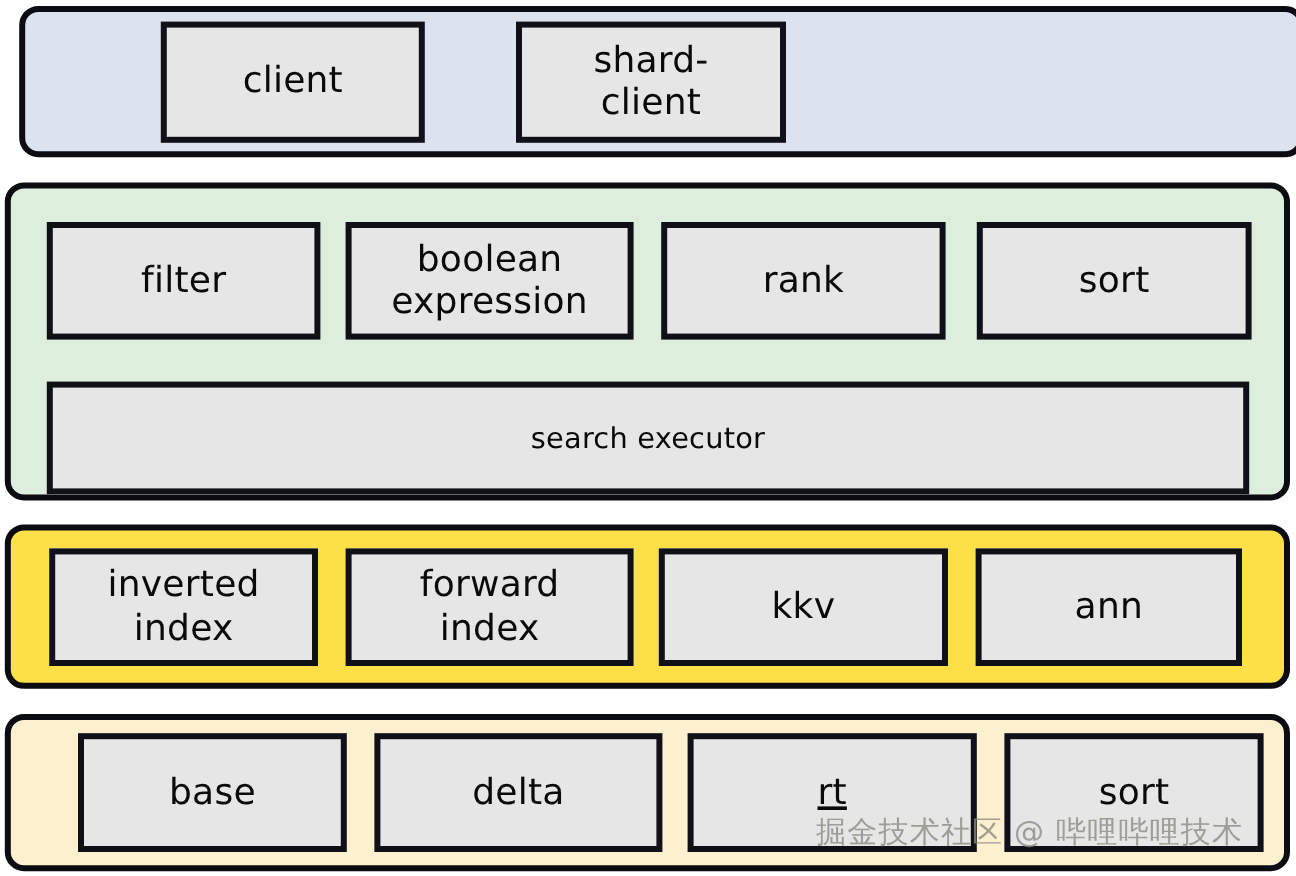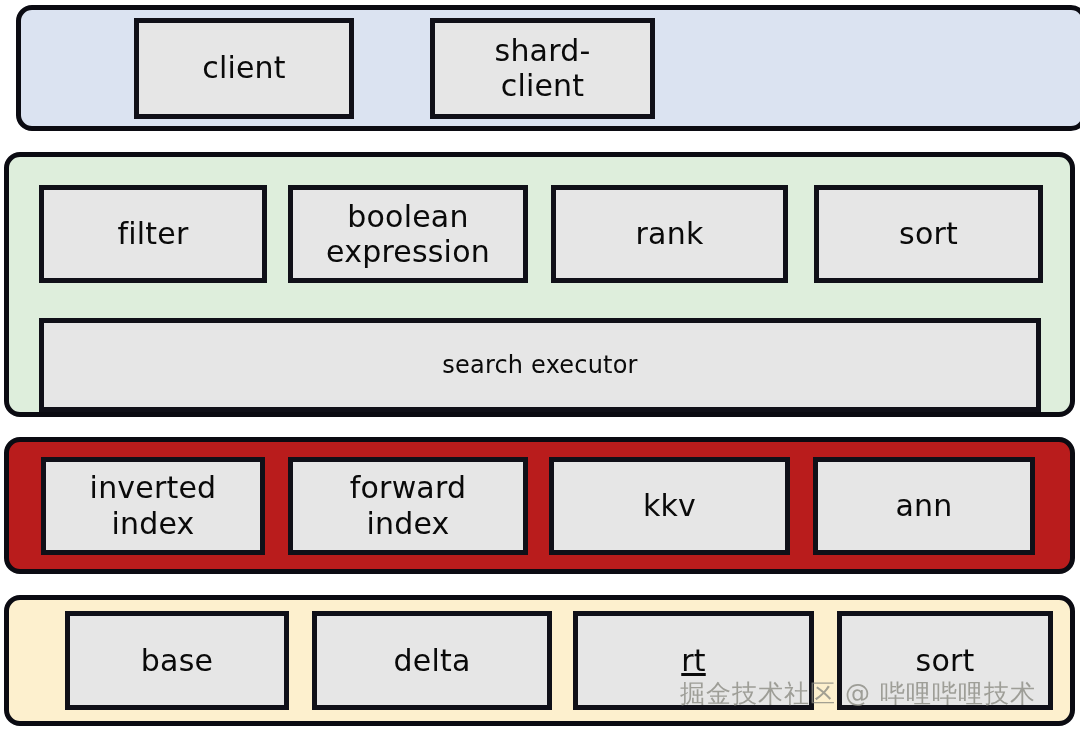--- a/index.html
+++ b/index.html
@@ -94,21 +94,21 @@
   #n-search-executor {
     margin: 15px 0 0 30px;
     width: 1002px;
     height: 94px;
   }
 
   
   #band-index {
     left: 4px;  top: 437px;
     width: 1071px; height: 137px;
-    background: #b91c1c;
+    background: #fde047;
   }
   #band-index .band-row {
     height: 98px;
     margin-left: 32px;
   }
   #band-index .node { height: 98px; }
   #n-inverted-index { width: 224px; }
   #n-forward-index  { width: 240px; margin-left: 23px; }
   #n-kkv            { width: 241px; margin-left: 21px; }
   #n-ann            { width: 222px; margin-left: 23px; }

